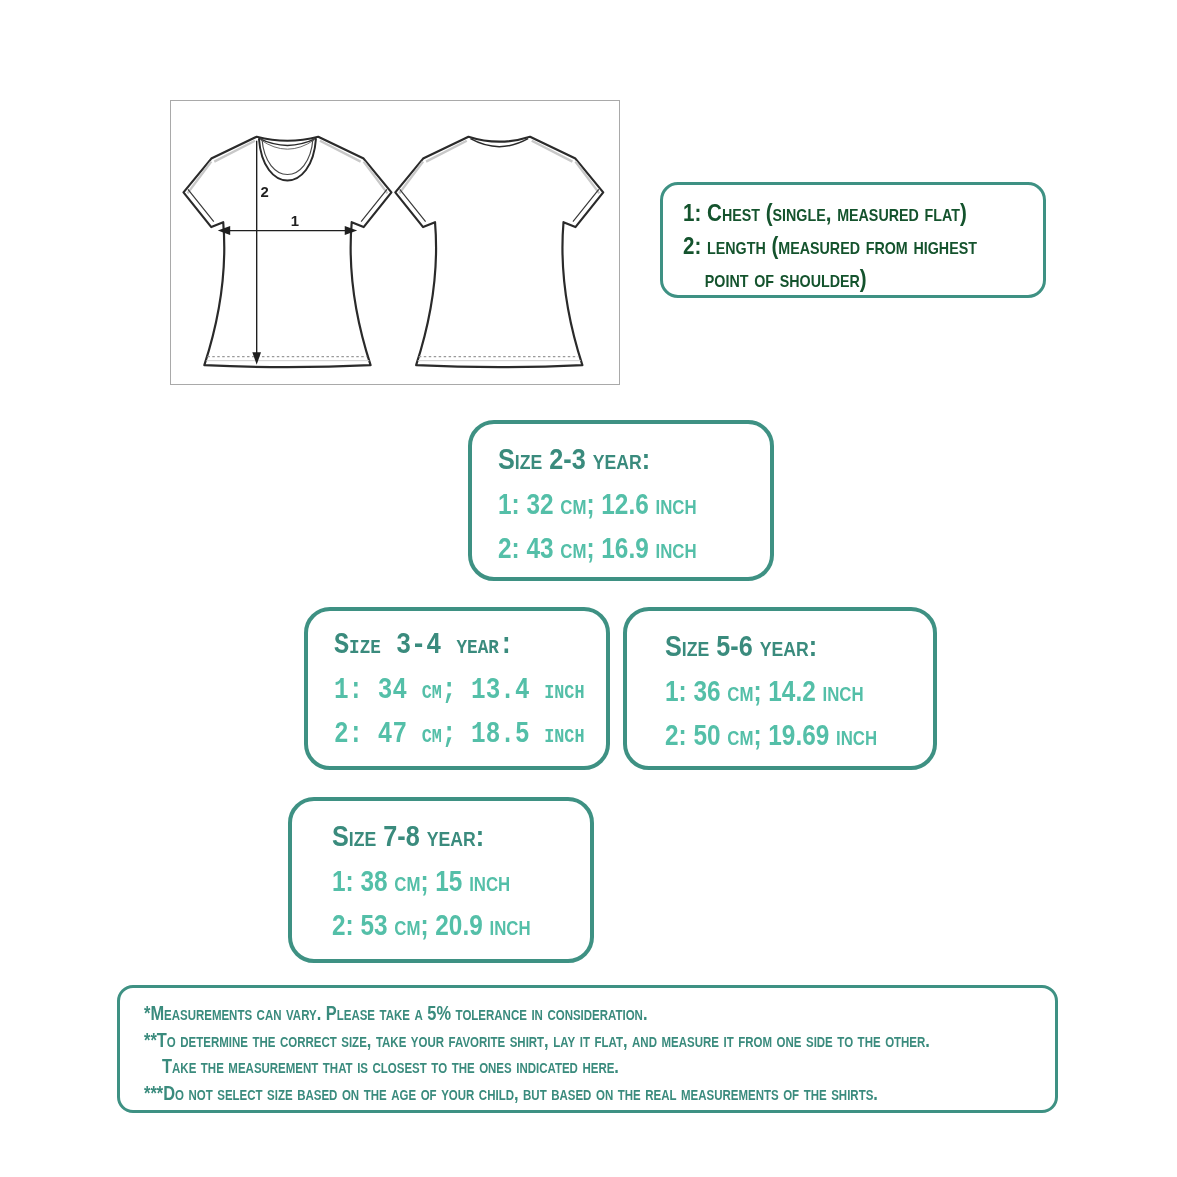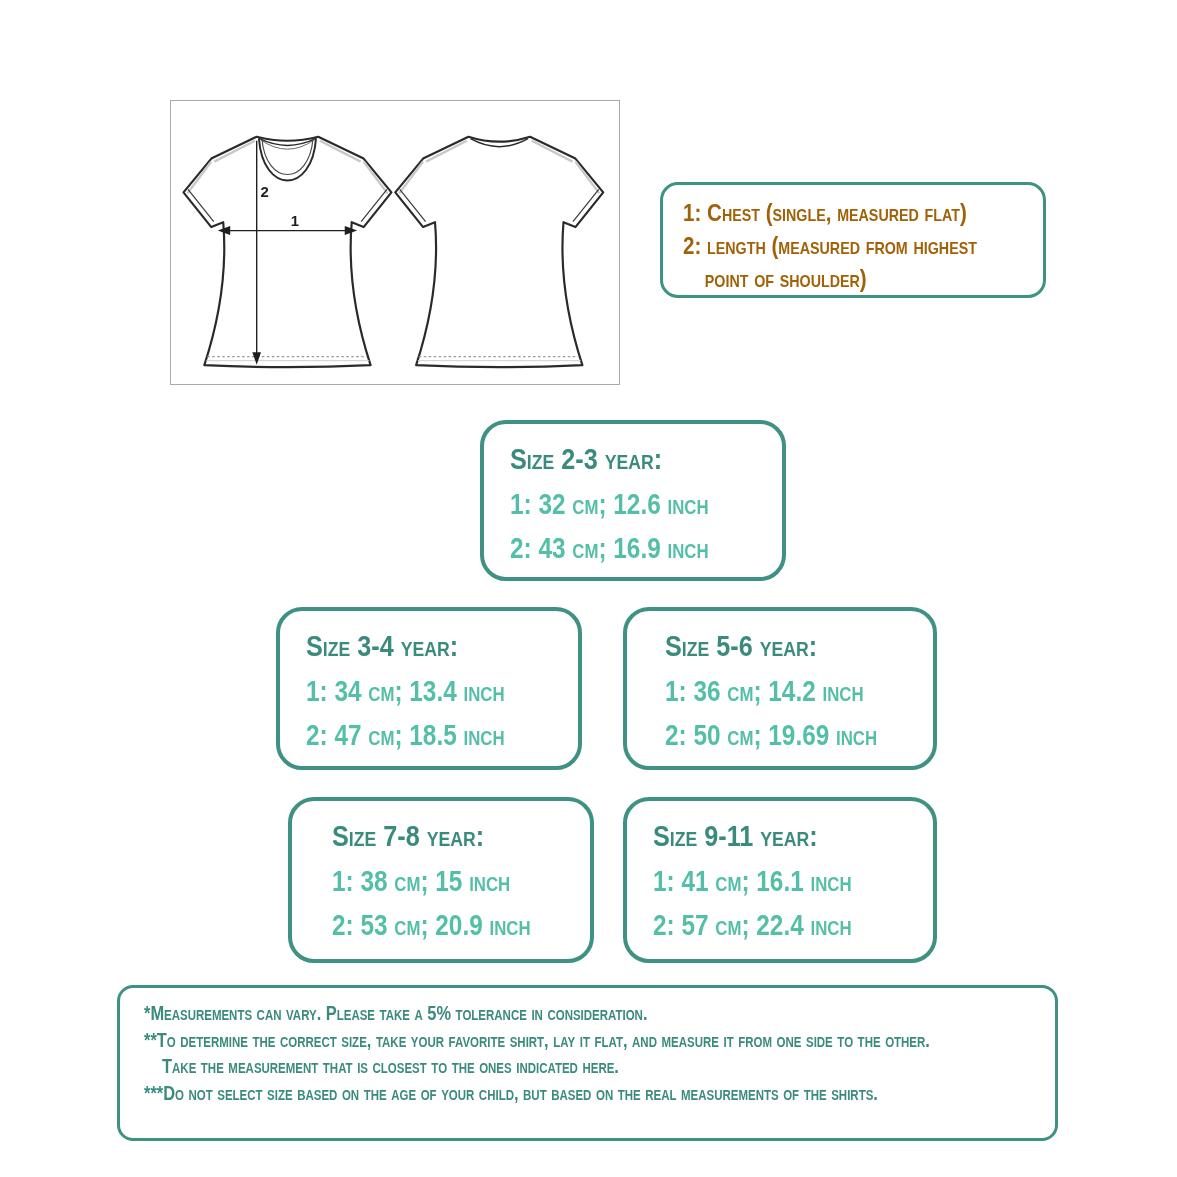--- a/index.html
+++ b/index.html
@@ -23,35 +23,35 @@
   .sketch-frame svg{display:block;width:100%;height:100%;}
   
   .teal-box{
     position:absolute;background:#ffffff;box-sizing:border-box;
     border:4px solid #3e9183;border-radius:26px;
   }
   .legend-box{
     left:660px;top:182px;width:386px;height:116px;
     border-width:3.5px;border-radius:18px;
     padding:11px 0 0 20px;
-    color:#a16207;font-size:24.5px;line-height:33px;
+    color:#14532d;font-size:24.5px;line-height:33px;
   }
   .size-box{
     width:306px;height:162px;
     padding:11px 0 0 26px;
   }
   .size-title{color:#3a8b7d;font-size:30px;line-height:47px;}
   .size-line{color:#54bfa8;font-size:29px;line-height:44px;}
-  .box-2-3{left:480px;top:420px;width:306px;height:161px;}
-  .box-3-4{left:276px;top:607px;height:163px;}
+  .box-2-3{left:468px;top:420px;width:306px;height:161px;}
+  .box-3-4{left:304px;top:607px;height:163px;font-family:Liberation Mono, monospace;}
   .box-5-6{left:623px;top:607px;width:314px;height:163px;padding-left:38px;}
   .box-7-8{left:288px;top:797px;height:166px;padding-left:40px;}
   .box-9-11{left:623px;top:797px;width:314px;height:166px;}
   .footnote-box{
-    left:117px;top:985px;width:941px;height:156px;
+    left:117px;top:985px;width:941px;height:128px;
     border-width:3.5px;border-radius:16px;
     padding:12px 0 0 24px;
     color:#3a8b7d;font-size:20px;line-height:26.5px;
   }
   .footnote-box .sc{transform:scaleX(0.82);}
   .indent1{padding-left:26px;}
   .indent2{padding-left:22px;}
 </style>
 </head>
 <body>
@@ -131,25 +131,20 @@
     <div class="sc size-line">1: 36 cm; 14.2 inch</div>
     <div class="sc size-line">2: 50 cm; 19.69 inch</div>
   </div>
 
   <div class="teal-box size-box box-7-8">
     <div class="sc size-title">Size 7-8 year:</div>
     <div class="sc size-line">1: 38 cm; 15 inch</div>
     <div class="sc size-line">2: 53 cm; 20.9 inch</div>
   </div>
 
-  <div class="teal-box size-box box-9-11">
-    <div class="sc size-title">Size 9-11 year:</div>
-    <div class="sc size-line">1: 41 cm; 16.1 inch</div>
-    <div class="sc size-line">2: 57 cm; 22.4 inch</div>
-  </div>
 
   <div class="teal-box footnote-box">
     <div class="sc">*Measurements can vary. Please take a 5% tolerance in consideration.</div>
     <div class="sc">**To determine the correct size, take your favorite shirt, lay it flat, and measure it from one side to the other.</div>
     <div class="sc indent2">Take the measurement that is closest to the ones indicated here.</div>
     <div class="sc">***Do not select size based on the age of your child, but based on the real measurements of the shirts.</div>
   </div>
 
 </div>
 

